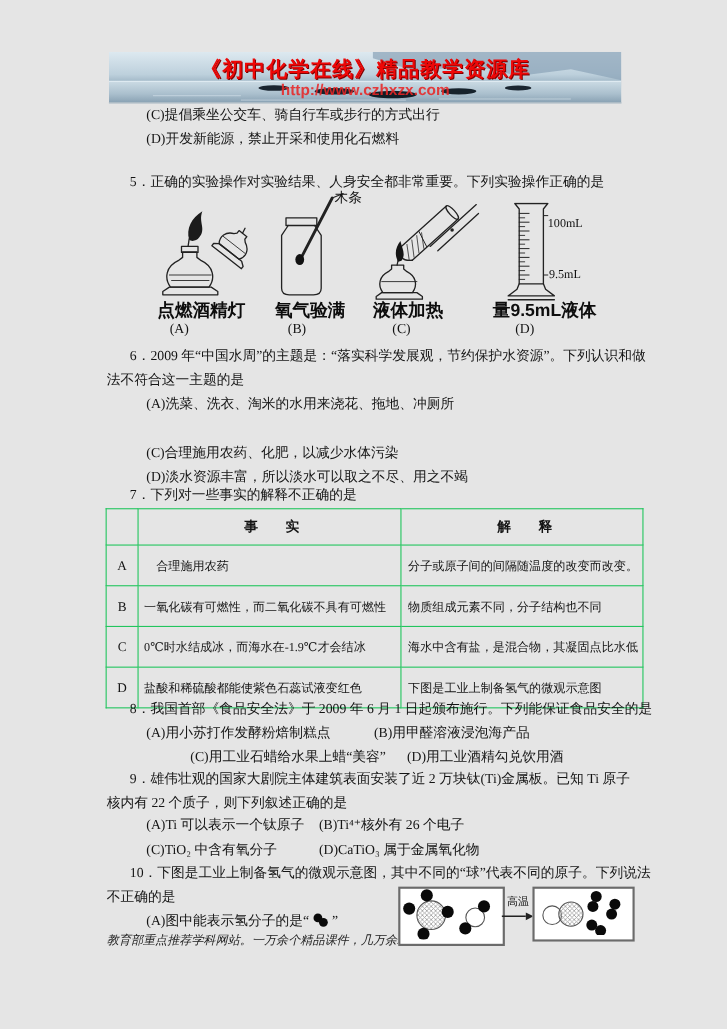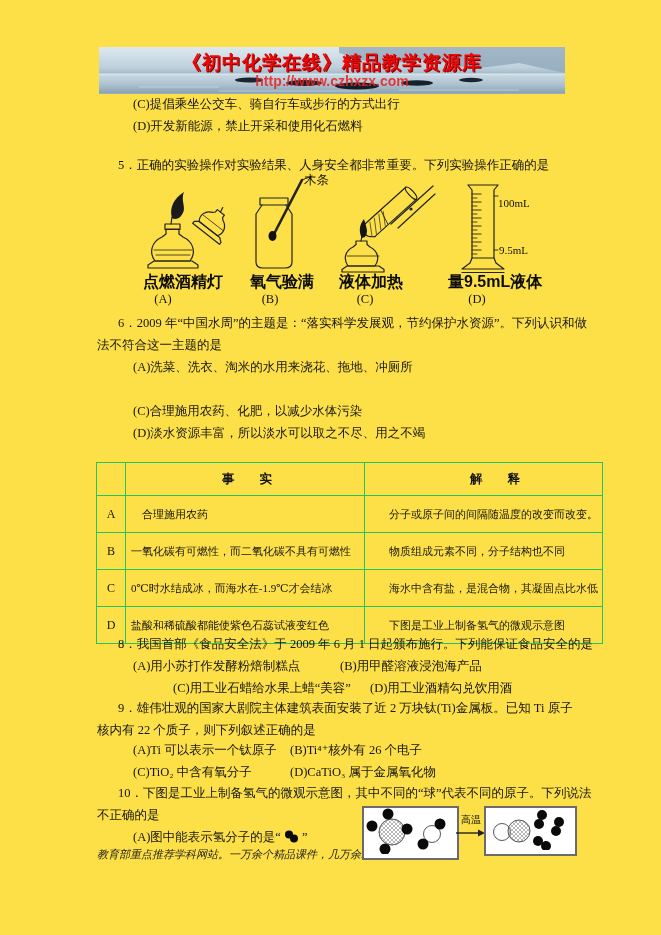--- a/index.html
+++ b/index.html
@@ -1,17 +1,17 @@
 <!DOCTYPE html>
 <html><head>
 <meta charset="utf-8">
 <style>
   html,body{margin:0;padding:0;background:#fff;}
   .page{
-    position:relative;width:661px;height:935px;background:#fde047;
+    position:relative;width:661px;height:935px;background:#e5e5e5;
     font-family:"Liberation Serif","DejaVu Serif",serif;color:#111;
     overflow:hidden;
   }
   .line{position:absolute;white-space:nowrap;font-size:12.5px;line-height:15px;color:#141414;}
   .col-q8a{display:inline-block;width:207px;}
   .col-q8c{display:inline-block;width:197px;margin-left:40px;}
   .col-q9{display:inline-block;width:157px;}
 
   
   .banner{position:absolute;left:99px;top:47px;width:466px;height:46px;overflow:hidden;border-bottom:1px solid #97abb8;}
@@ -28,21 +28,21 @@
   .caption{position:absolute;font-family:"Liberation Sans","DejaVu Sans",sans-serif;font-weight:bold;
     font-size:16px;text-align:center;white-space:nowrap;color:#0d0d0d;}
   .figletter{position:absolute;font-size:12.5px;width:34px;text-align:center;}
   .smalllabel{position:absolute;font-size:11px;white-space:nowrap;color:#111;}
 
   
   table.q7{position:absolute;left:96px;top:462px;border-collapse:collapse;font-size:11px;color:#141414;}
   table.q7 td{border:1px solid #22c55e;white-space:nowrap;}
   table.q7 td.letter{width:26px;text-align:center;font-size:12px;}
   table.q7 td.fact{width:232px;padding-left:5px;}
-  table.q7 td.expl{width:212px;padding-left:24px;}
+  table.q7 td.expl{width:212px;padding-left:6px;}
   table.q7 tr.hd td{height:30px;text-align:center;font-weight:bold;font-size:12.5px;}
   table.q7 tr.row td{height:34px;}
 
   
   .mdiag{position:absolute;left:362px;top:806px;width:216px;height:58px;z-index:3;}
   .mbox{position:absolute;background:#fff;border:2px solid #6b6b6b;}
   .mbox-left{left:0;top:2;width:93px;height:50px;}
   .mbox-right{left:122px;top:3;width:89px;height:46px;}
   .arrow-label{position:absolute;left:94px;top:7px;width:30px;text-align:center;font-size:10px;color:#111;}
   .arrow-svg{position:absolute;left:94px;top:22px;}
@@ -164,20 +164,21 @@
   <div class="figletter" style="left:253px;top:292px">(B)</div>
   <div class="figletter" style="left:348px;top:292px">(C)</div>
   <div class="figletter" style="left:460px;top:292px">(D)</div>
 
   <div class="line" style="left:118px;top:316px">6．2009 年“中国水周”的主题是：“落实科学发展观，节约保护水资源”。下列认识和做</div>
   <div class="line" style="left:97px;top:338px">法不符合这一主题的是</div>
   <div class="line" style="left:133px;top:360px">(A)洗菜、洗衣、淘米的水用来浇花、拖地、冲厕所</div>
   <div class="line" style="left:133px;top:404px">(C)合理施用农药、化肥，以减少水体污染</div>
   <div class="line" style="left:133px;top:426px">(D)淡水资源丰富，所以淡水可以取之不尽、用之不竭</div>
 
+  <div class="line" style="left:118px;top:443px">7．下列对一些事实的解释不正确的是</div>
 
   <table class="q7">
     <tbody>
         <tr class="hd">
       <td class="letter"></td>
       <td class="fact" style="text-align:center">事　　实</td>
       <td class="expl" style="text-align:center">解　　释</td>
     </tr>
     <tr class="row">
       <td class="letter">A</td>

